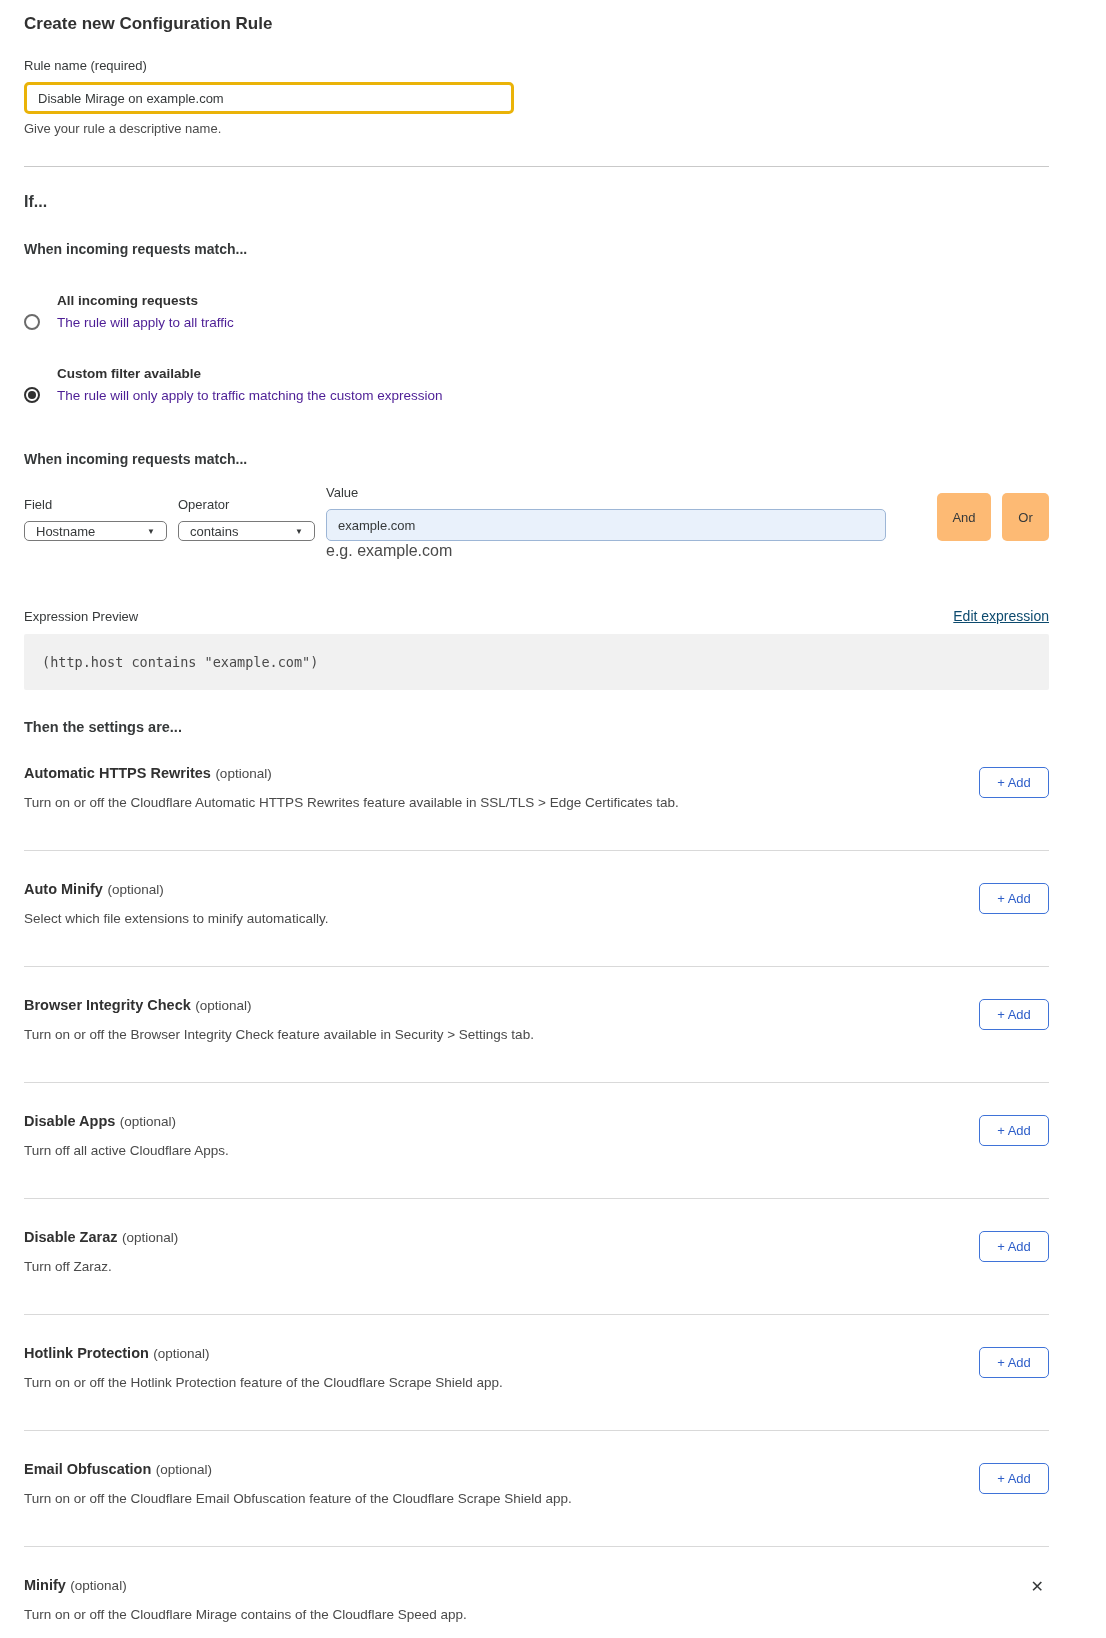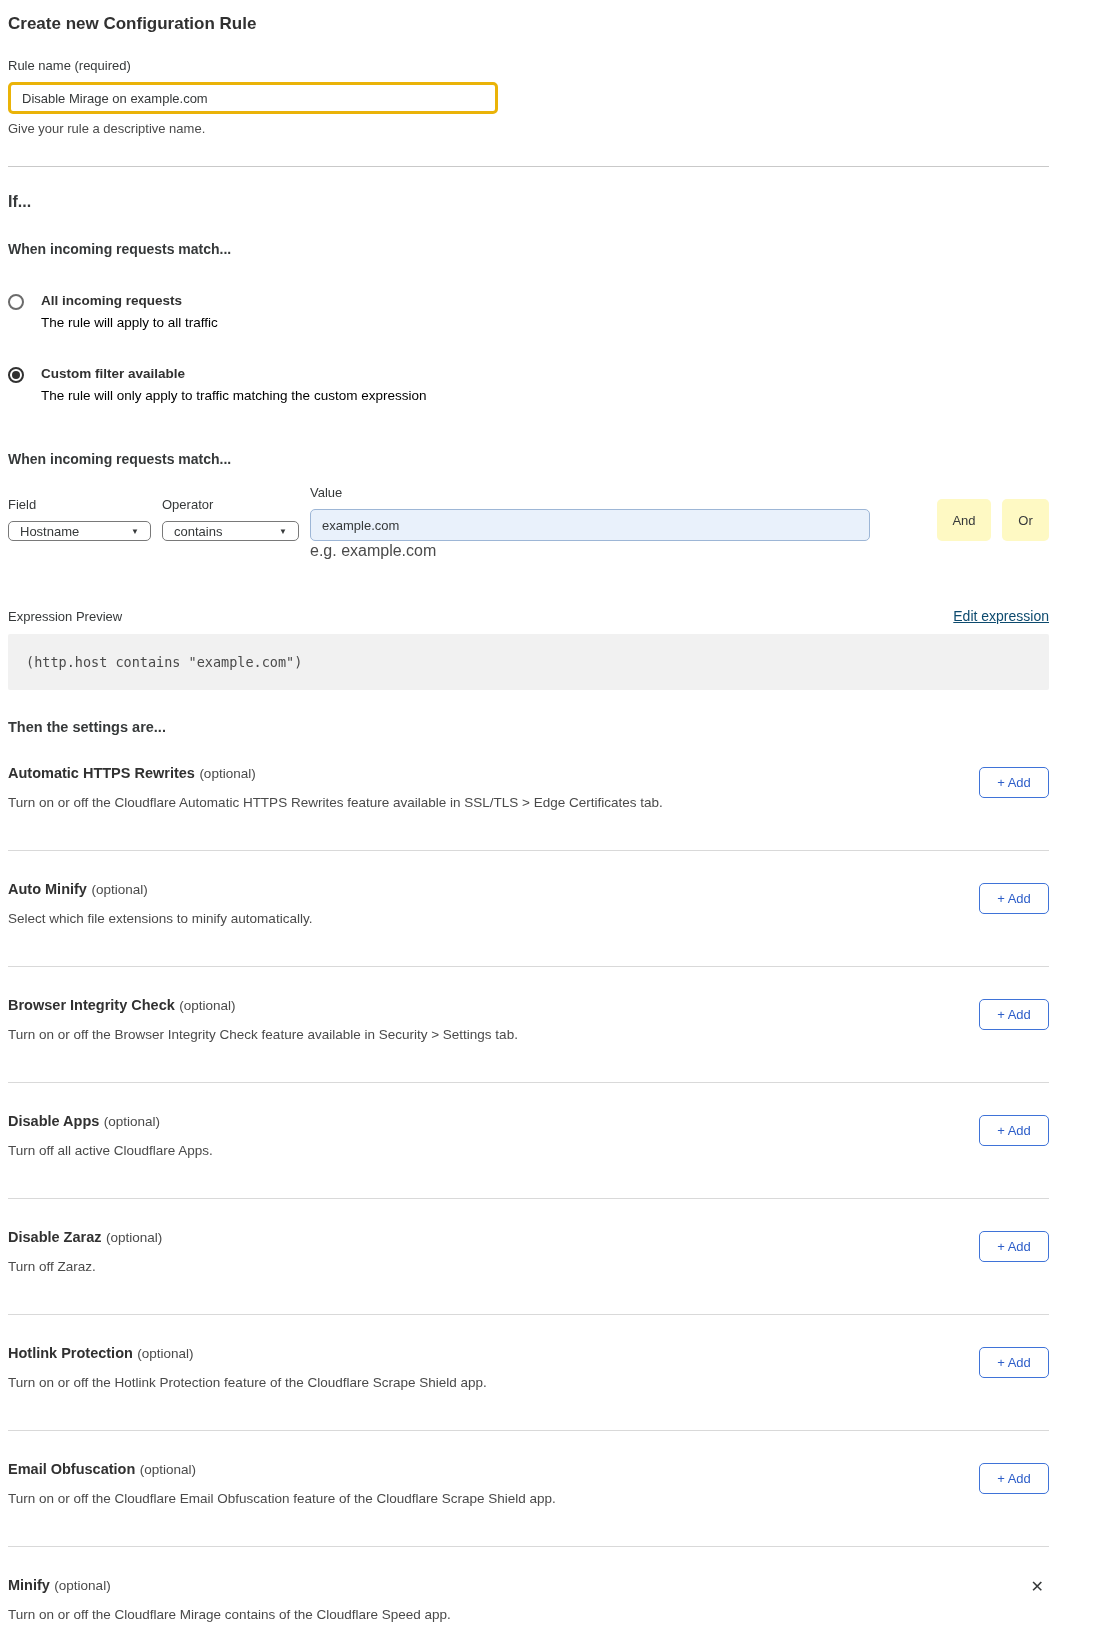--- a/index.html
+++ b/index.html
@@ -6,21 +6,21 @@
   html, body { background: #ffffff; }
   body {
     width: 1106px;
     min-height: 1638px;
     position: relative;
     font-family: "Liberation Sans", sans-serif;
     color: #36393a;
     -webkit-font-smoothing: antialiased;
   }
   .content {
-    padding: 14px 57px 0 8px; 
+    padding: 14px 57px 0 24px; 
   }
   h1.page-title {
     font-size: 17px;
     font-weight: bold;
     color: #313131;
     margin-bottom: 24px;
   }
   .field-label {
     font-size: 13px;
     color: #36393a;
@@ -53,21 +53,21 @@
   h2.if-heading {
     font-size: 16px;
     font-weight: bold;
     margin-top: 26px;
   }
   h3.match-heading {
     font-size: 14px;
     font-weight: bold;
     margin-top: 30px;
   }
-  .radio-option { display: flex; margin-top: 36px; }
+  .radio-option { display: flex; margin-top: 36px; align-items: flex-end; }
   .radio-circle {
     width: 16px; height: 16px;
     border-radius: 50%;
     border: 2px solid #6b6b6b;
     background: #fff;
     flex: 0 0 16px;
     margin-top: 1px;
     position: relative;
     cursor: pointer;
   }
@@ -75,21 +75,21 @@
   .radio-option.selected .radio-circle::after {
     content: "";
     position: absolute;
     left: 2px; top: 2px;
     width: 8px; height: 8px;
     border-radius: 50%;
     background: #313131;
   }
   .radio-texts { margin-left: 17px; }
   .radio-label { font-size: 13.5px; font-weight: bold; color: #313131; }
-  .radio-desc { font-size: 13.5px; color: #000000; margin-top: 7px; }
+  .radio-desc { font-size: 13.5px; color: #4c1d95; margin-top: 7px; }
 
   .builder-row { display: flex; margin-top: 18px; align-items: flex-end; }
   .builder-col { display: flex; flex-direction: column; }
   .select-box {
     height: 20px;
     border: 1px solid #797979;
     border-radius: 5px;
     background: #fff;
     display: flex;
     align-items: center;
@@ -105,22 +105,22 @@
   .col-operator { margin-right: 11px; }
   .col-value { flex: 0 0 560px; }
   .value-input {
     width: 560px;
     background: #e9f1fb;
     border: 1px solid #9db6d6;
   }
   .andor-group { display: flex; margin-left: auto; }
   .gray-btn {
     font-family: "Liberation Sans", sans-serif;
-    height: 42px;
-    background: #fef9c3;
+    height: 48px;
+    background: #fdba74;
     border: none;
     border-radius: 5px;
     font-size: 13px;
     color: #36393a;
     cursor: pointer;
   }
   .and-btn { width: 54px; margin-right: 11px; }
   .or-btn { width: 47px; }
   .value-help { margin-left: 302px; font-size: 16px; color: #4a4a4a; margin-top: 1px; }
 

